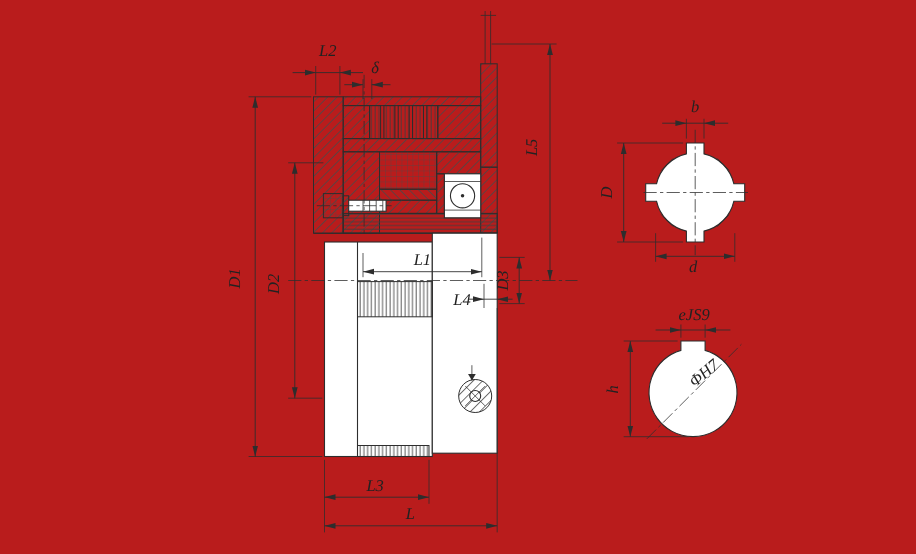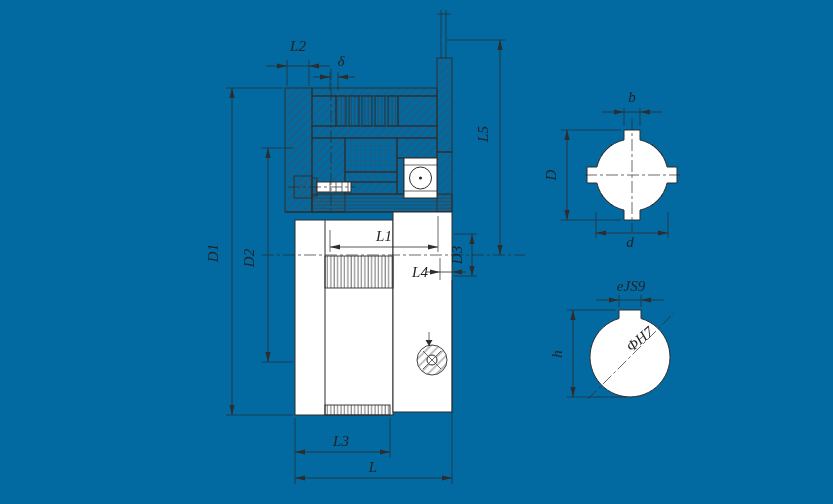--- a/index.html
+++ b/index.html
@@ -1,16 +1,16 @@
 <!DOCTYPE html>
 <html><head>
 <meta charset="utf-8">
 <style>
   html,body{margin:0;padding:0;background:#fff;}
-  #stage{width:833px;height:504px;background:#0369a1;position:relative;overflow:hidden;}
+  #stage{width:833px;height:504px;background:#b91c1c;position:relative;overflow:hidden;}
   svg text.dim{
     font-family:"Liberation Serif", serif;
     font-style:italic;
     font-size:15px;
     fill:#222;
   }
   .ln{stroke:#2d2d2d;stroke-width:1;fill:none;}
   .thin{stroke:#2d2d2d;stroke-width:.7;fill:none;}
   .cl{stroke:#2d2d2d;stroke-width:.7;fill:none;stroke-dasharray:12 3 3 3;}
   .ext{stroke:#2d2d2d;stroke-width:.7;fill:none;}

